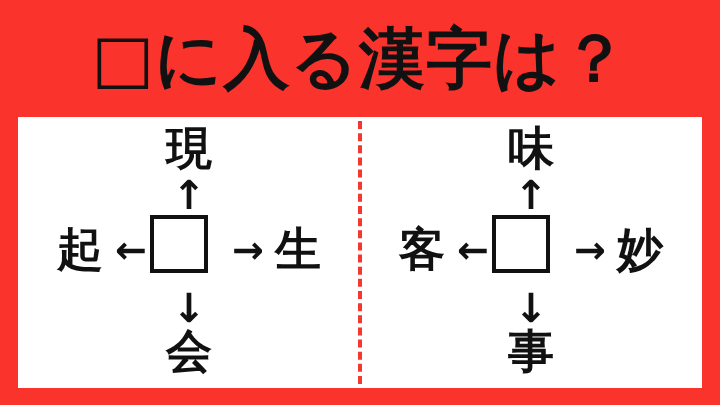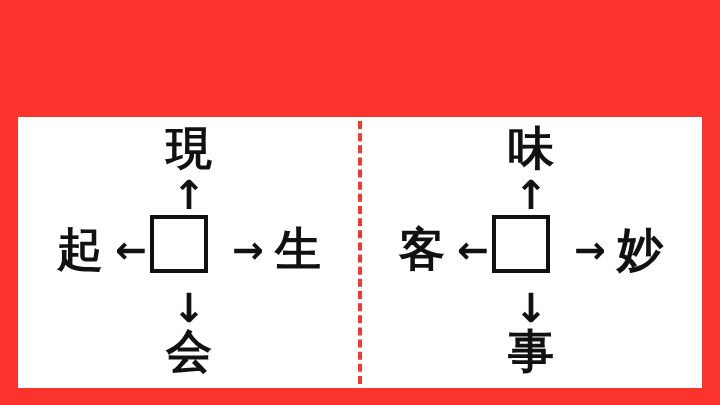--- a/index.html
+++ b/index.html
@@ -154,20 +154,23 @@
     font-size: 38px;
     line-height: 48px;
     text-align: center;
   }
 </style>
 </head>
 <body>
 
 <div id="stage">
 
+  <div class="title-bar">
+    <div class="title-text">□に入る漢字は？</div>
+  </div>
 
   <div class="board">
 
     <div class="puzzle">
       <div class="kanji k-top">現</div>
 
       <div class="arrow arrow-up">↑</div>
 
       <div class="kanji k-left">起</div>
 

